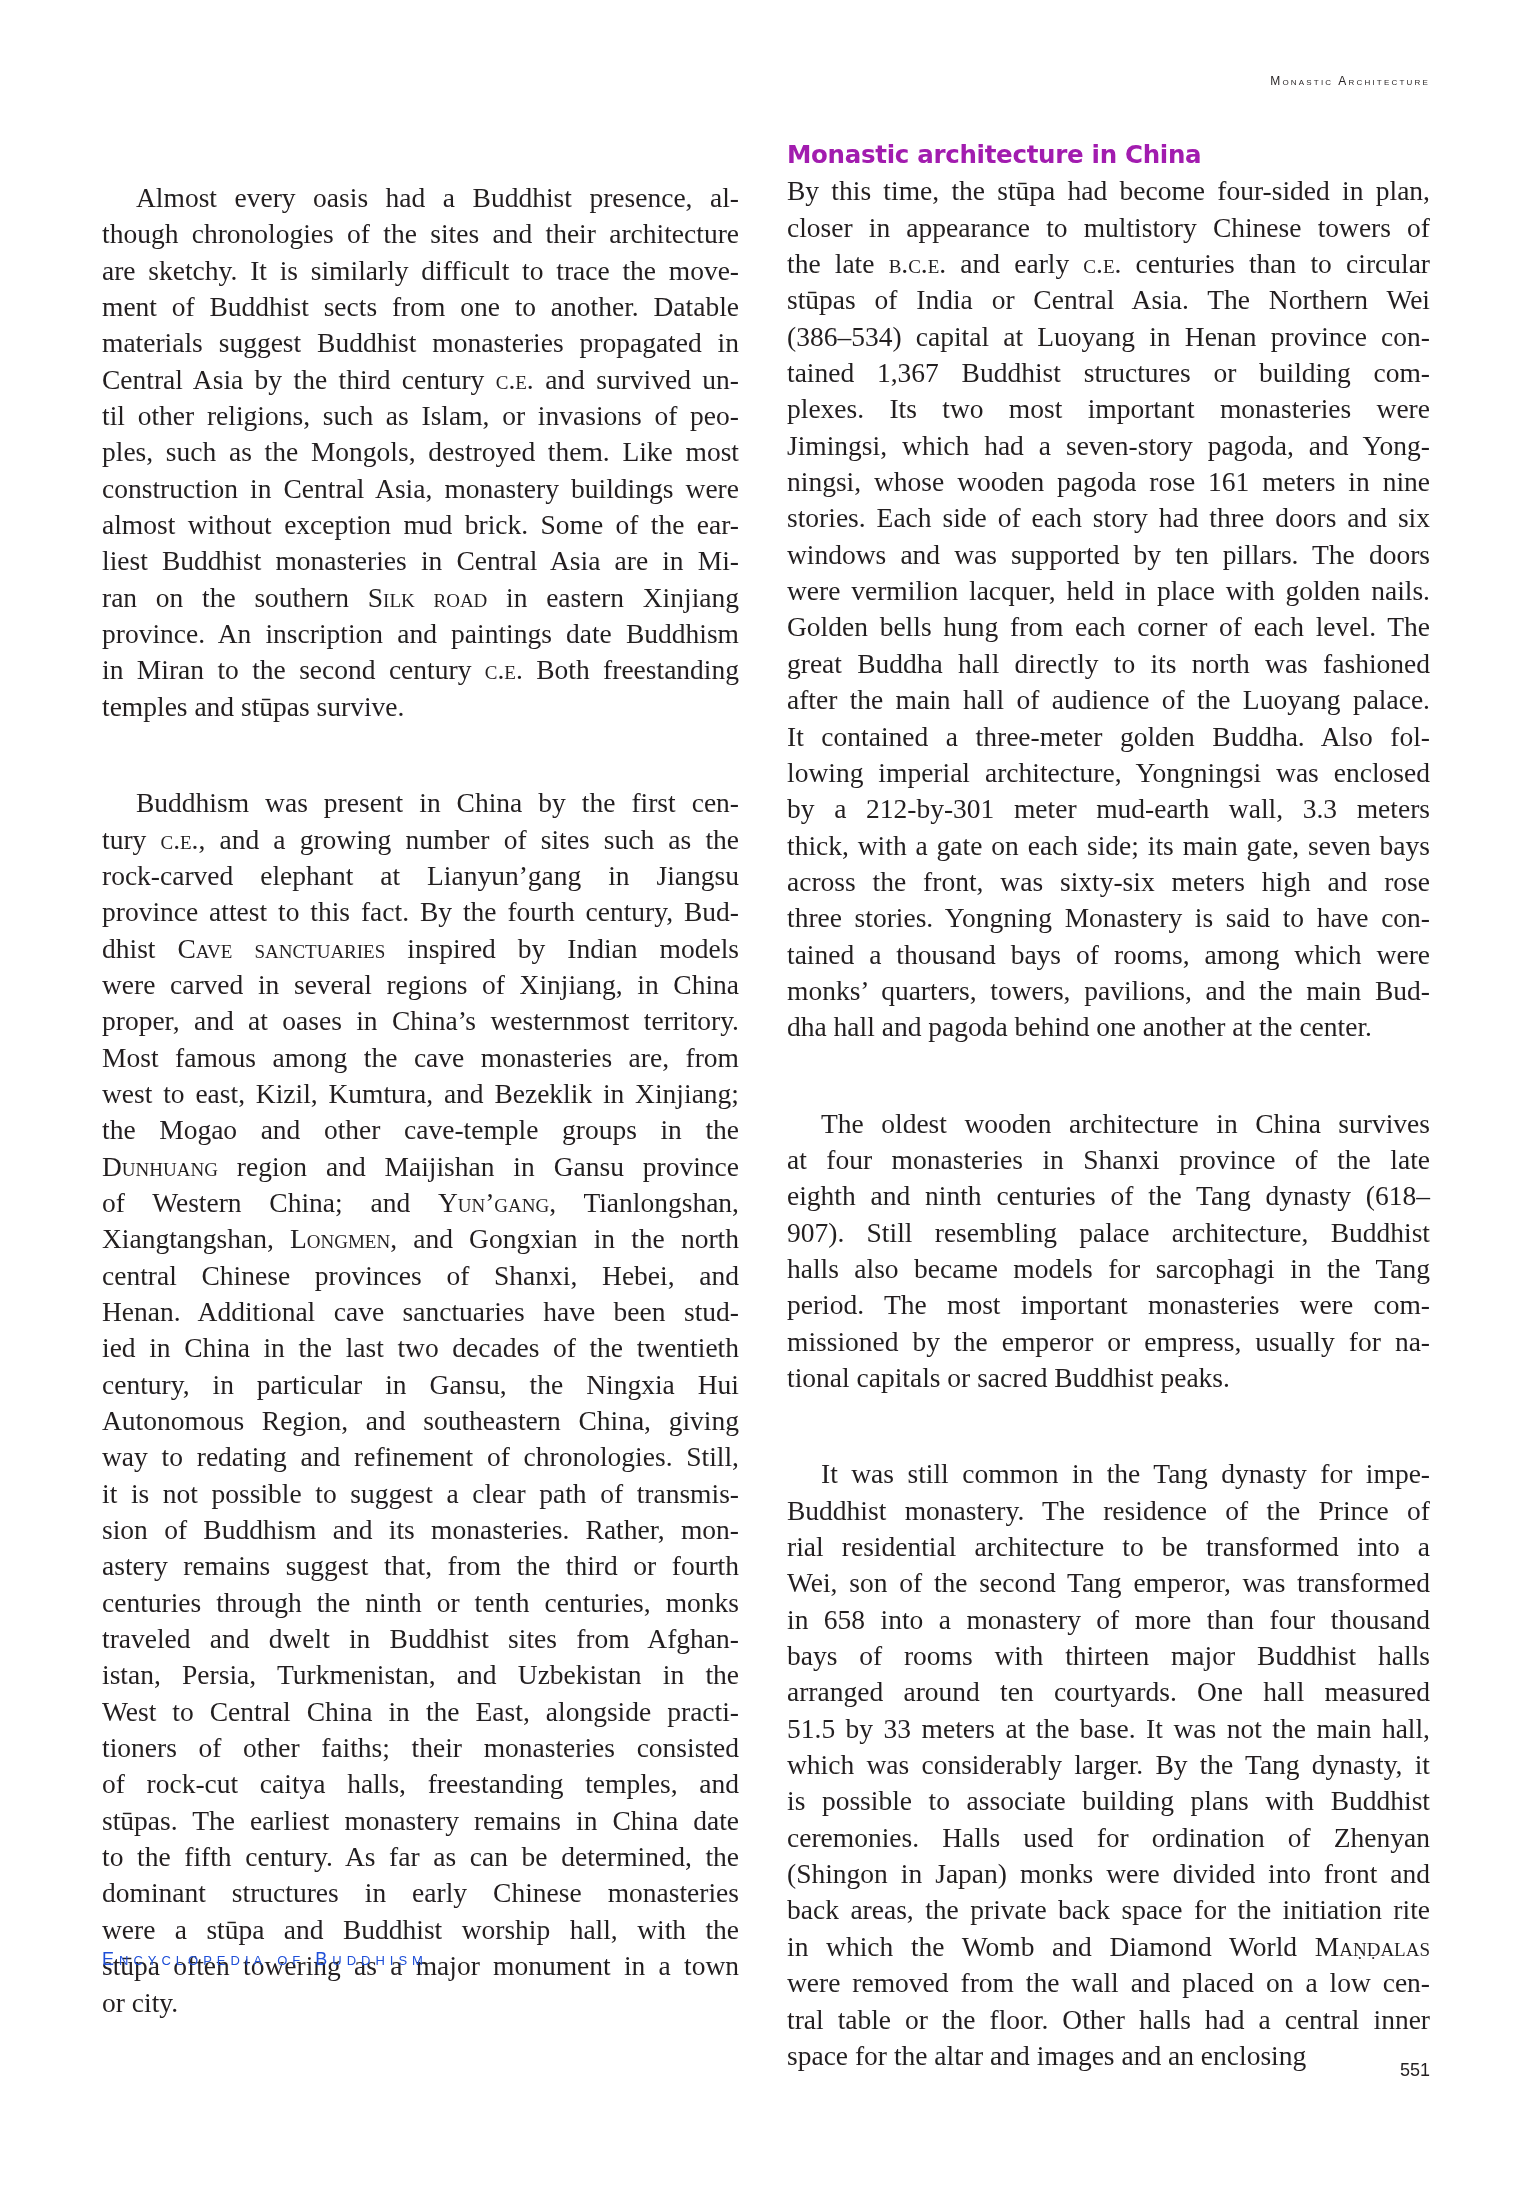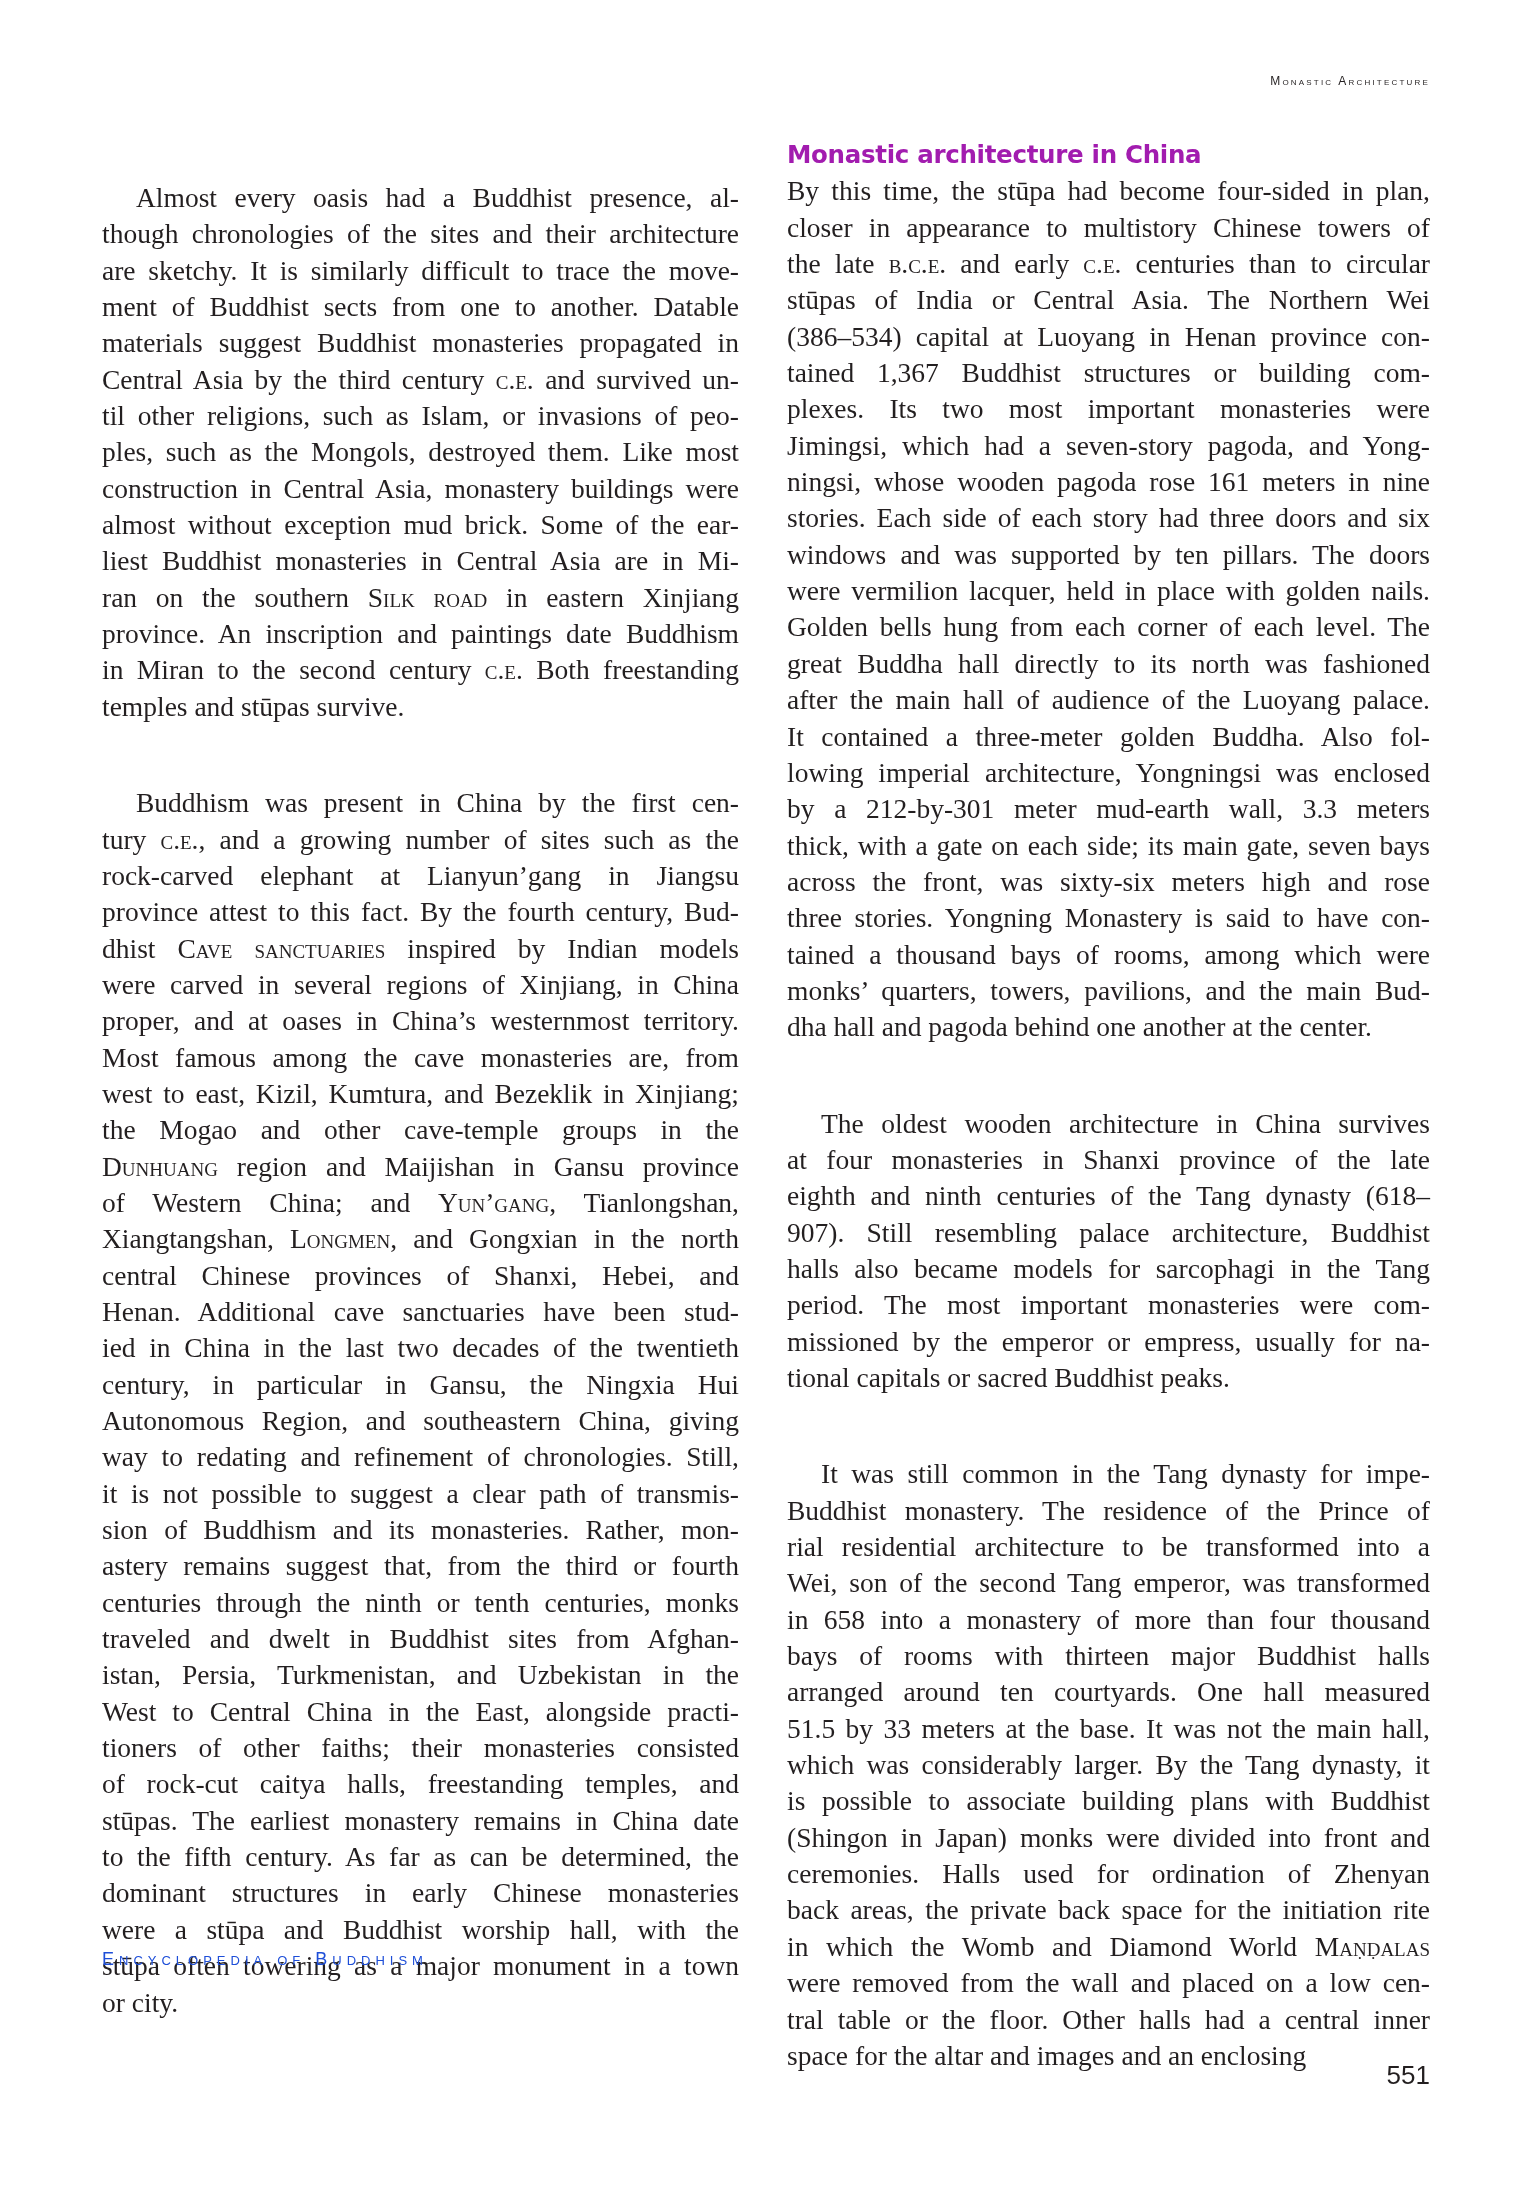--- a/index.html
+++ b/index.html
@@ -23,21 +23,21 @@
     font-family: "DejaVu Sans", "Liberation Sans", sans-serif; font-weight: bold;
     font-size: 24.5px; height: 36.35px; line-height: 36.35px; letter-spacing: -0.3px; color: #a21caf;
   }
   .footer-left {
     position: absolute; top: 1949px; left: 102px;
     font-family: "Liberation Sans", "DejaVu Sans", sans-serif; font-size: 18px; letter-spacing: 5px;
     font-variant: small-caps; color: #1d4ed8;
   }
   .footer-right {
     position: absolute; top: 2060px; right: 92px;
-    font-family: "Liberation Sans", "DejaVu Sans", sans-serif; font-size: 26px; color: #231f20;
+    font-family: "Liberation Sans", "DejaVu Sans", sans-serif; font-size: 18px; color: #231f20;
   }
 </style>
 </head>
 <body>
 
 <div class="running-head"><span class="cap">M</span>onastic <span class="cap">A</span>rchitecture</div>
 
 <div class="col col-left" id="col-left">
     <div>
       <span class="line indent">Almost every oasis had a Buddhist presence, al-</span>
@@ -138,22 +138,22 @@
       <span class="line indent">It was still common in the Tang dynasty for impe-</span>
       <span class="line">Buddhist monastery. The residence of the Prince of</span>
       <span class="line">rial residential architecture to be transformed into a</span>
       <span class="line">Wei, son of the second Tang emperor, was transformed</span>
       <span class="line">in 658 into a monastery of more than four thousand</span>
       <span class="line">bays of rooms with thirteen major Buddhist halls</span>
       <span class="line">arranged around ten courtyards. One hall measured</span>
       <span class="line">51.5 by 33 meters at the base. It was not the main hall,</span>
       <span class="line">which was considerably larger. By the Tang dynasty, it</span>
       <span class="line">is possible to associate building plans with Buddhist</span>
+      <span class="line">ceremonies. Halls used for ordination of Zhenyan</span>
       <span class="line">(Shingon in Japan) monks were divided into front and</span>
-      <span class="line">ceremonies. Halls used for ordination of Zhenyan</span>
       <span class="line">back areas, the private back space for the initiation rite</span>
       <span class="line">in which the Womb and Diamond World <span class="sc">Maṇḍalas</span></span>
       <span class="line">were removed from the wall and placed on a low cen-</span>
       <span class="line">tral table or the floor. Other halls had a central inner</span>
       <span class="line last">space for the altar and images and an enclosing</span>
     </div>
   </div>
 
 <div class="footer-left">Encyclopedia of Buddhism</div>
 <div class="footer-right">551</div>

